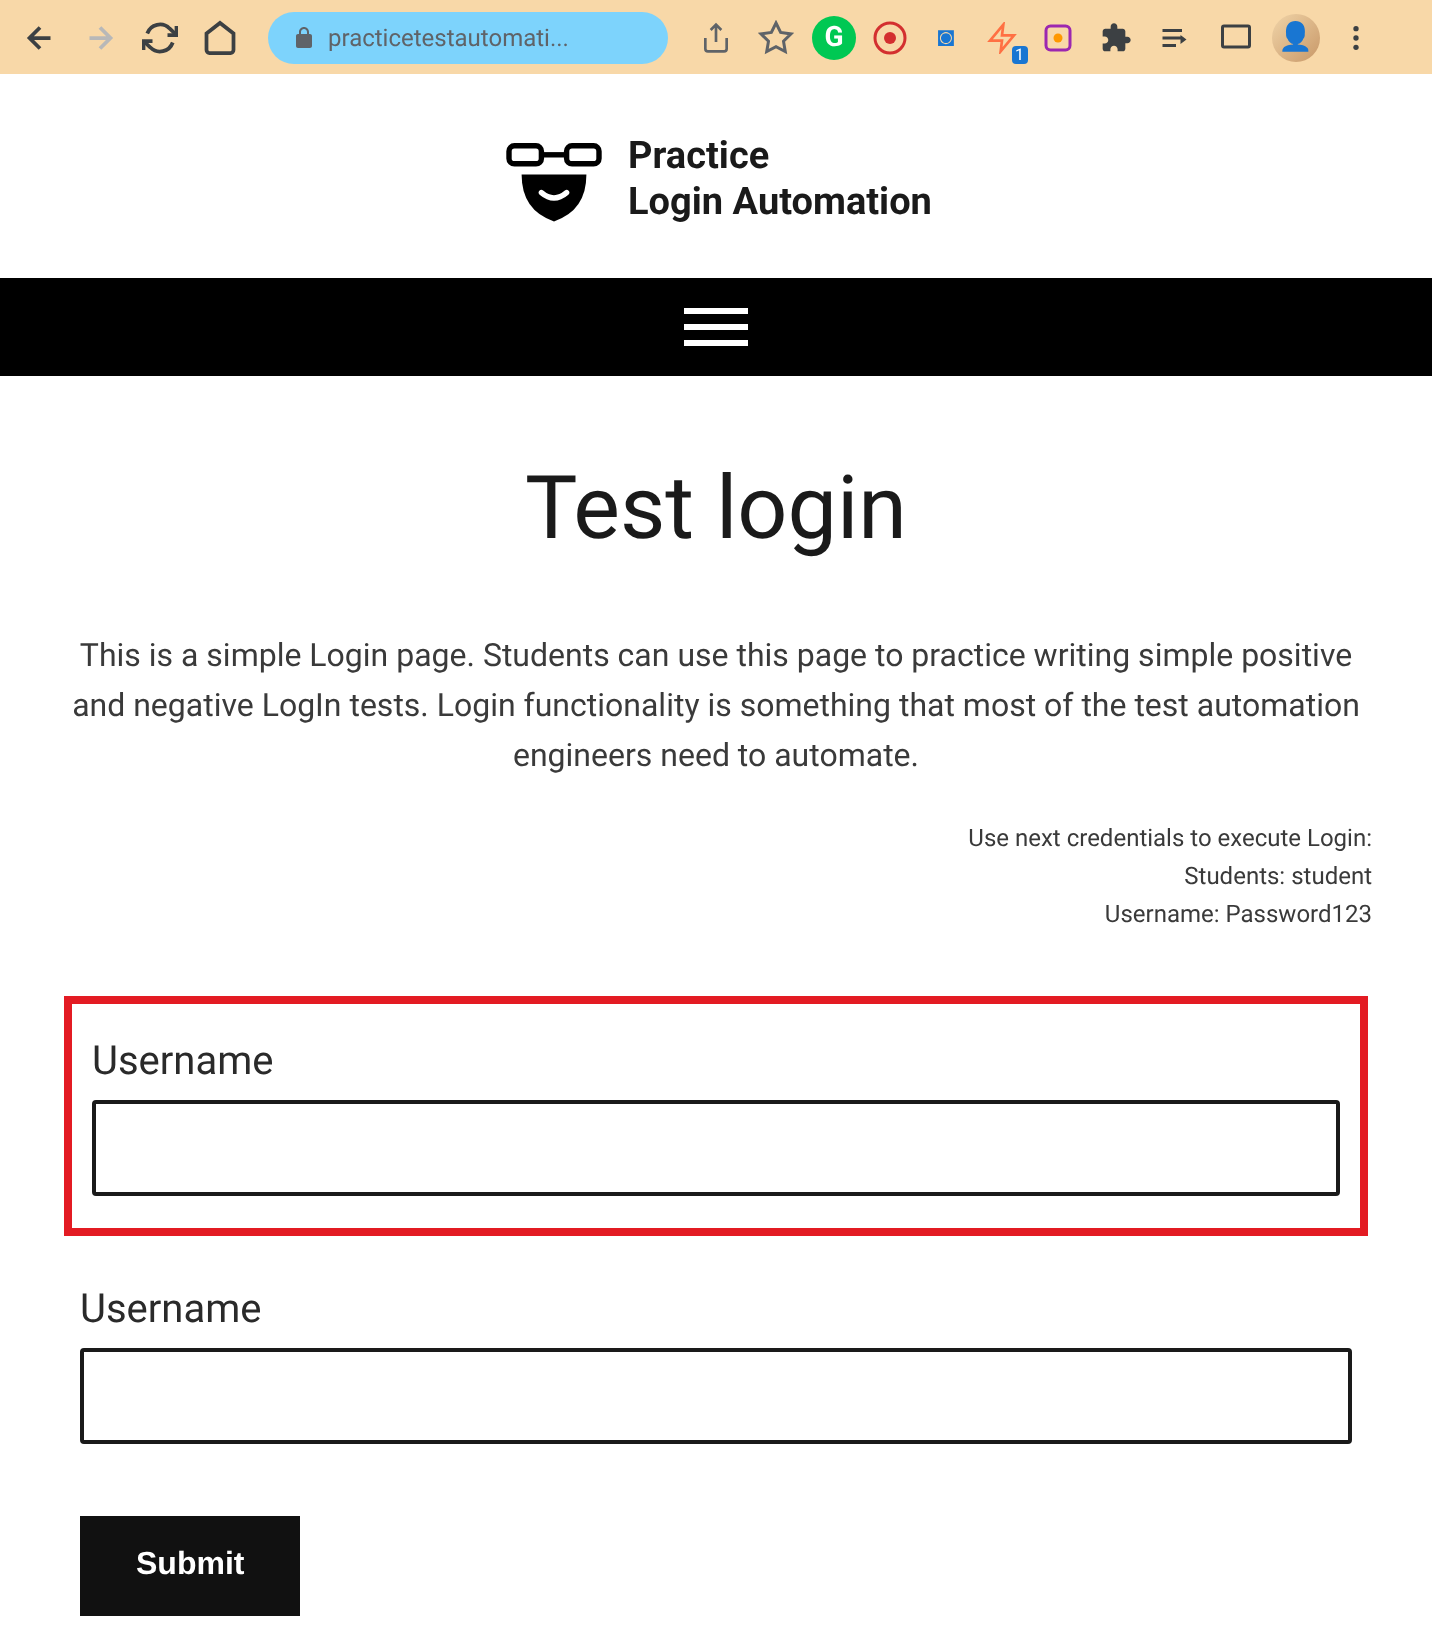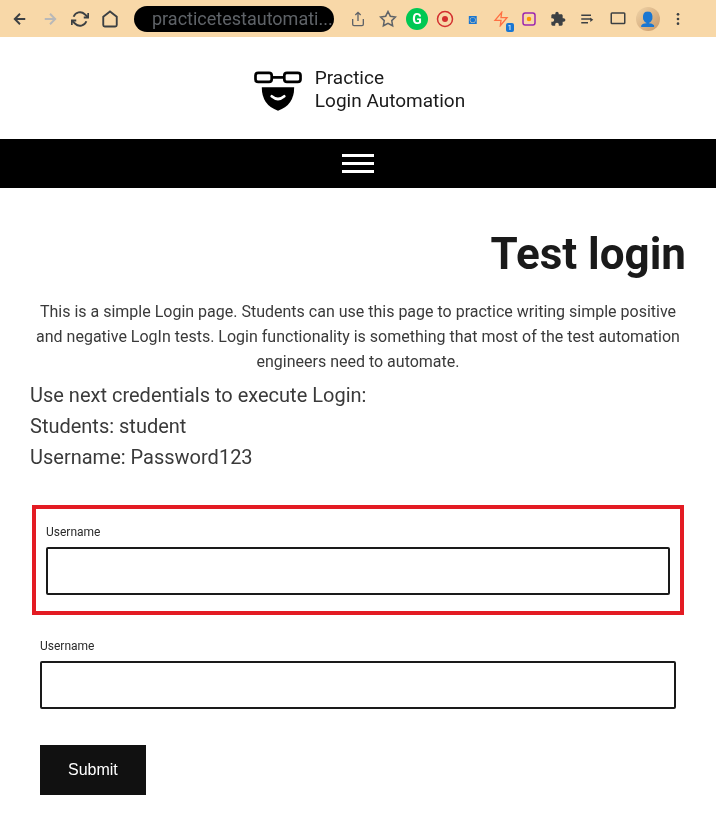--- a/index.html
+++ b/index.html
@@ -26,30 +26,30 @@
       display: flex;
       align-items: center;
       justify-content: center;
       color: #5f6368;
       cursor: pointer;
       font-size: 18px;
     }
     .nav-btn.disabled { color: #b8b8b8; }
     .address-bar {
       flex: 1;
-      background: #000000;
+      background: #7dd3fc;
       border-radius: 14px;
       height: 26px;
       display: flex;
       align-items: center;
       padding: 0 12px;
       margin: 0 6px;
       max-width: 200px;
       gap: 6px;
-      font-size: 18px;
+      font-size: 12px;
       color: #5f6368;
     }
     .ext-icon {
       width: 22px;
       height: 22px;
       display: flex;
       align-items: center;
       justify-content: center;
       border-radius: 50%;
       font-size: 14px;
@@ -79,21 +79,21 @@
       align-items: center;
       justify-content: center;
       padding: 28px 0 24px;
       gap: 10px;
     }
     .logo-svg {
       width: 54px;
       height: 50px;
     }
     .logo-text {
-      font-weight: 400;
+      font-weight: 700;
       font-size: 19px;
       color: #1a1a1a;
       line-height: 1.2;
     }
     
     .nav-bar {
       background: #000;
       height: 49px;
       display: flex;
       align-items: center;
@@ -110,56 +110,56 @@
       height: 3px;
       background: #fff;
       display: block;
     }
     
     .content {
       padding: 40px 30px 30px;
     }
     .page-title {
       font-size: 44px;
-      font-weight: 700;
-      text-align: right;
+      font-weight: 400;
+      text-align: center;
       color: #1a1a1a;
-      margin-bottom: 20px;
+      margin-bottom: 36px;
     }
     .description {
       text-align: center;
       color: #3a3a3a;
       font-size: 16px;
       line-height: 1.55;
-      margin-bottom: 6px;
+      margin-bottom: 20px;
     }
     .credentials {
-      text-align: left;
+      text-align: right;
       color: #3a3a3a;
-      font-size: 20px;
+      font-size: 12px;
       line-height: 1.55;
     }
     .credentials .bold { font-weight: 400; }
     
     .form {
       margin-top: 32px;
       padding: 0 2px;
     }
     .field-group {
       margin-bottom: 18px;
       padding: 8px;
     }
     .field-group.highlighted {
       border: 4px solid #e31b23;
       padding: 16px 10px;
       margin-bottom: 16px;
     }
     .field-label {
       display: block;
-      font-size: 12px;
+      font-size: 20px;
       color: #2a2a2a;
       margin-bottom: 8px;
     }
     .field-input {
       width: 100%;
       height: 48px;
       border: 2px solid #1a1a1a;
       border-radius: 2px;
       padding: 0 10px;
       font-size: 16px;
@@ -167,20 +167,21 @@
     
     .submit-btn {
       background: #111;
       color: #fff;
       border: none;
       padding: 16px 28px;
       font-size: 16px;
       cursor: pointer;
       margin-left: 8px;
       margin-top: 10px;
+      font-weight: bold;
     }
   </style>
 </head>
 <body>
 
 <div class="browser-chrome">
   <div class="nav-btn">
     <svg width="18" height="18" viewBox="0 0 24 24" fill="none" stroke="#3c4043" stroke-width="2.5">
         <path d="M19 12H5M12 19l-7-7 7-7"></path>
       </svg>

